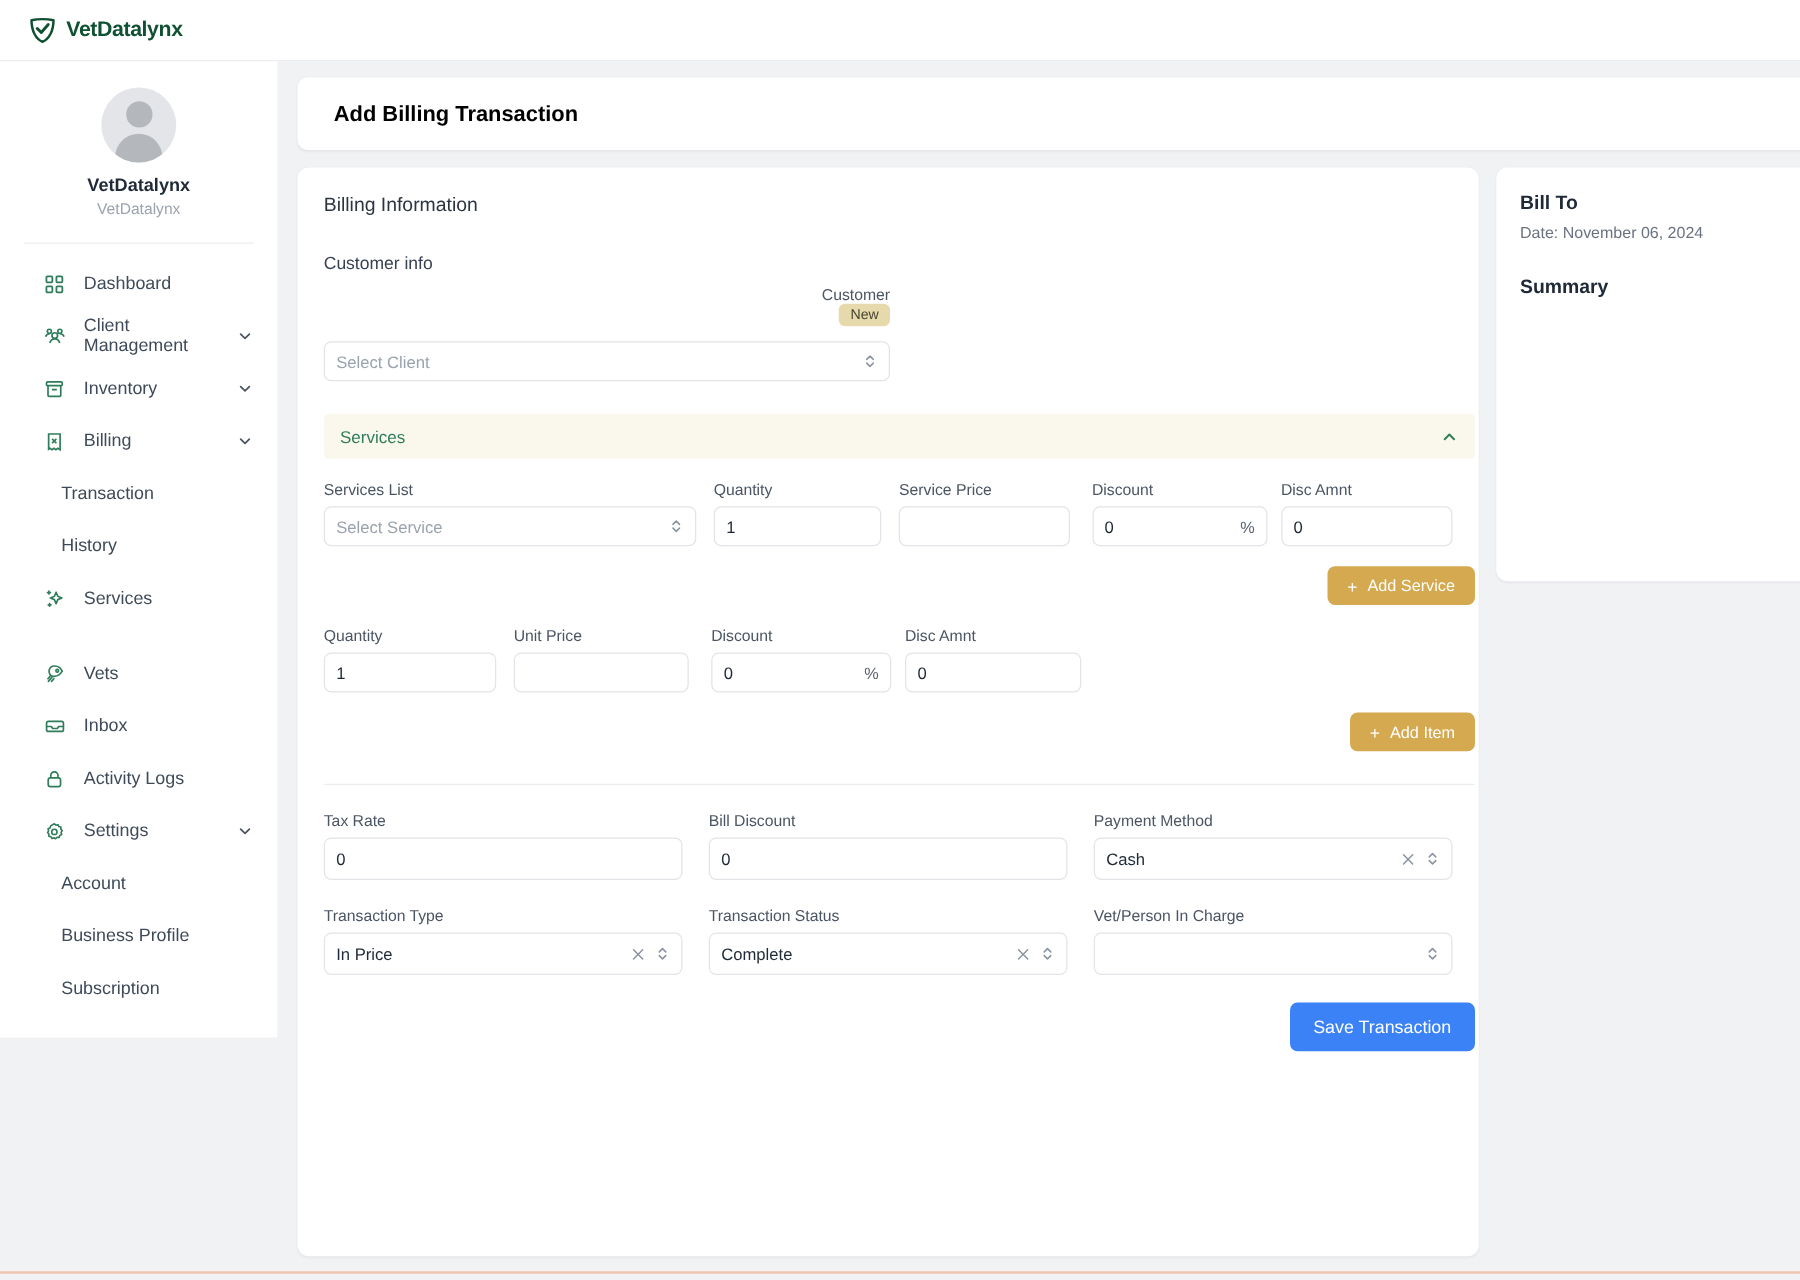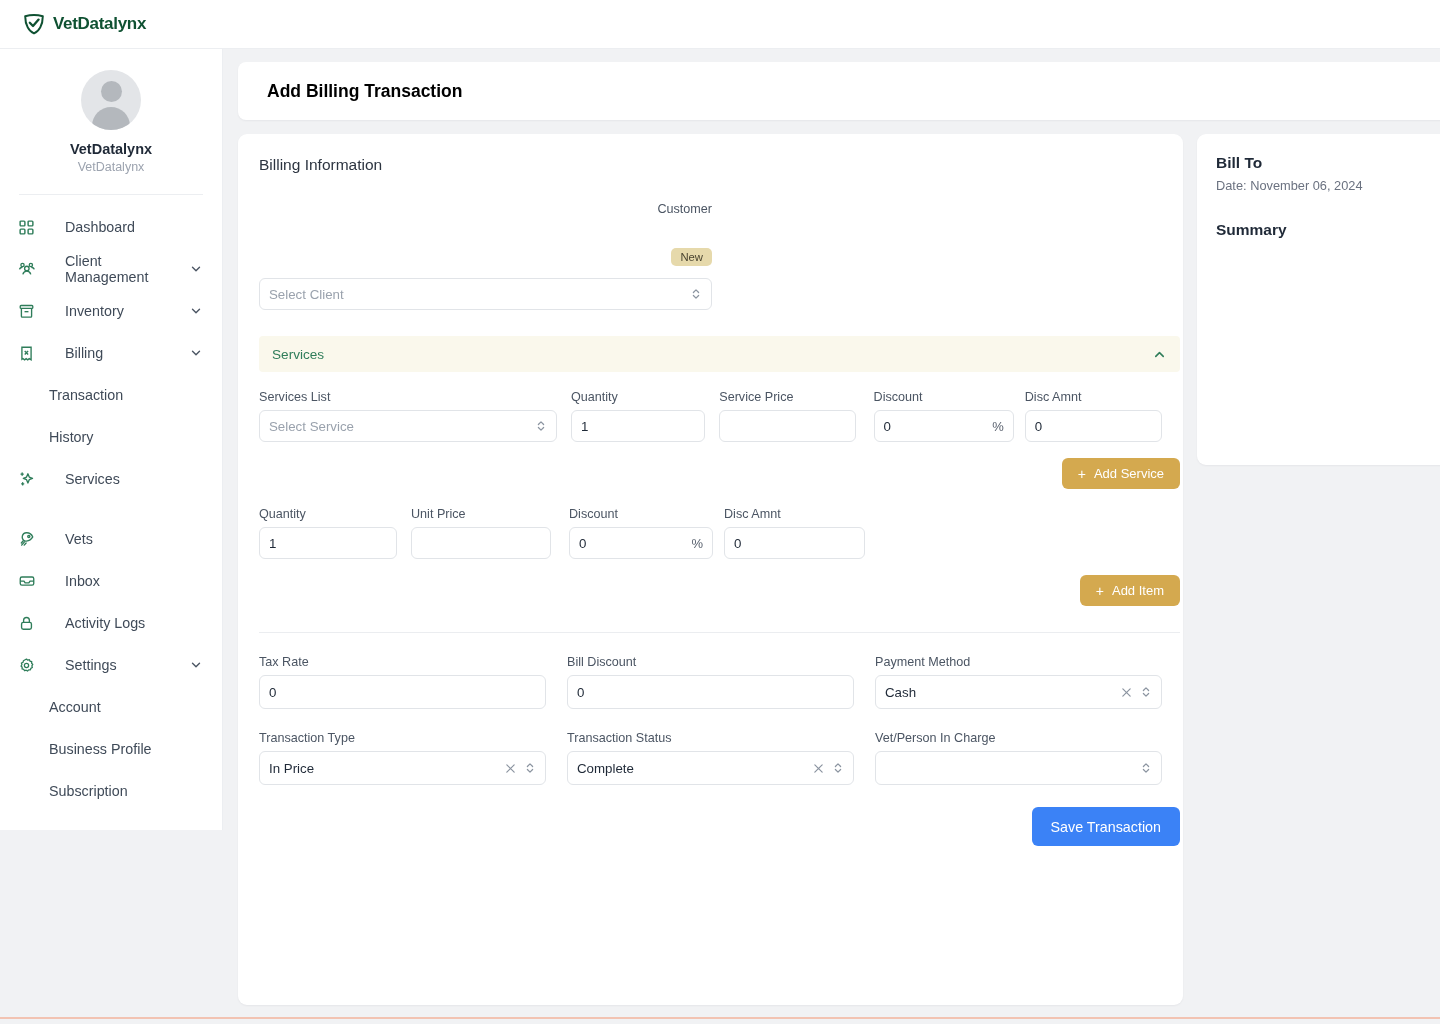--- a/index.html
+++ b/index.html
@@ -57,22 +57,22 @@
   .profile-name { font-size: 14.5px; font-weight: bold; color: #1f2937; }
   .profile-sub { font-size: 12.5px; color: #9ca3af; margin-top: 3px; }
   .prof-divider {
     height: 1px; background: #eceef1;
     margin: 20px 19px 0;
   }
 
   .nav { padding-top: 11px; }
   .nav-item {
     display: flex; align-items: center;
-    height: 42px; padding: 0 19px 0 17px;
-    cursor: pointer; position: relative; gap: 15px;
+    height: 42px; padding: 0 19px 0 34px;
+    cursor: pointer; position: relative;
   }
   .nav-icon {
     width: 19px; height: 19px;
     margin-right: 14px;
     flex: 0 0 19px;
     display: flex; align-items: center; justify-content: center;
     color: #2f7d5a;
   }
   .nav-label { font-size: 14.3px; color: #3f4a58; flex: 1; }
   .nav-chev { color: #4b5563; display: flex; align-items: center; }
@@ -118,21 +118,21 @@
   }
   .cust-row {
     display: flex; align-items: flex-end;
     justify-content: flex-end;
     width: 453px;
     flex-direction: column;
   }
   .badge-new {
     background: #e6d9ab; color: #4a4430;
     font-size: 11.3px; border-radius: 5px;
-    padding: 3px 9px; margin-bottom: 5px; margin-top: 32px;
+    padding: 3px 9px; margin-bottom: 5px;
   }
   .ctrl {
     height: 32px; border: 1px solid #e1e4e8;
     border-radius: 6px; background: #fff;
     display: flex; align-items: center;
     padding: 0 9px; font-size: 13.3px;
     color: #1f2937; position: relative;
   }
   .ctrl.ph { color: #9aa2ad; }
   .ctrl .spacer { flex: 1; }
@@ -393,20 +393,21 @@
   <div class="titlecard">
     <span class="title-text">Add Billing Transaction</span>
   </div>
 
   <div class="columns">
 
     <div class="formcard">
 
       <div class="sec-title">Billing Information</div>
 
+      <div class="sub-title">Customer info</div>
 
       <div class="cust-row">
         <span class="field-label" style="margin-bottom:0">Customer</span>
         <span class="badge-new">New</span>
       </div>
       <div class="ctrl ph select-client" style="margin-top:7px">
         <span>Select Client</span>
         <span class="spacer"></span>
         <span class="ic">
           <svg width="12" height="14" viewBox="0 0 12 16" fill="none" stroke="#8b94a0" stroke-width="1.4" stroke-linecap="round" stroke-linejoin="round">

